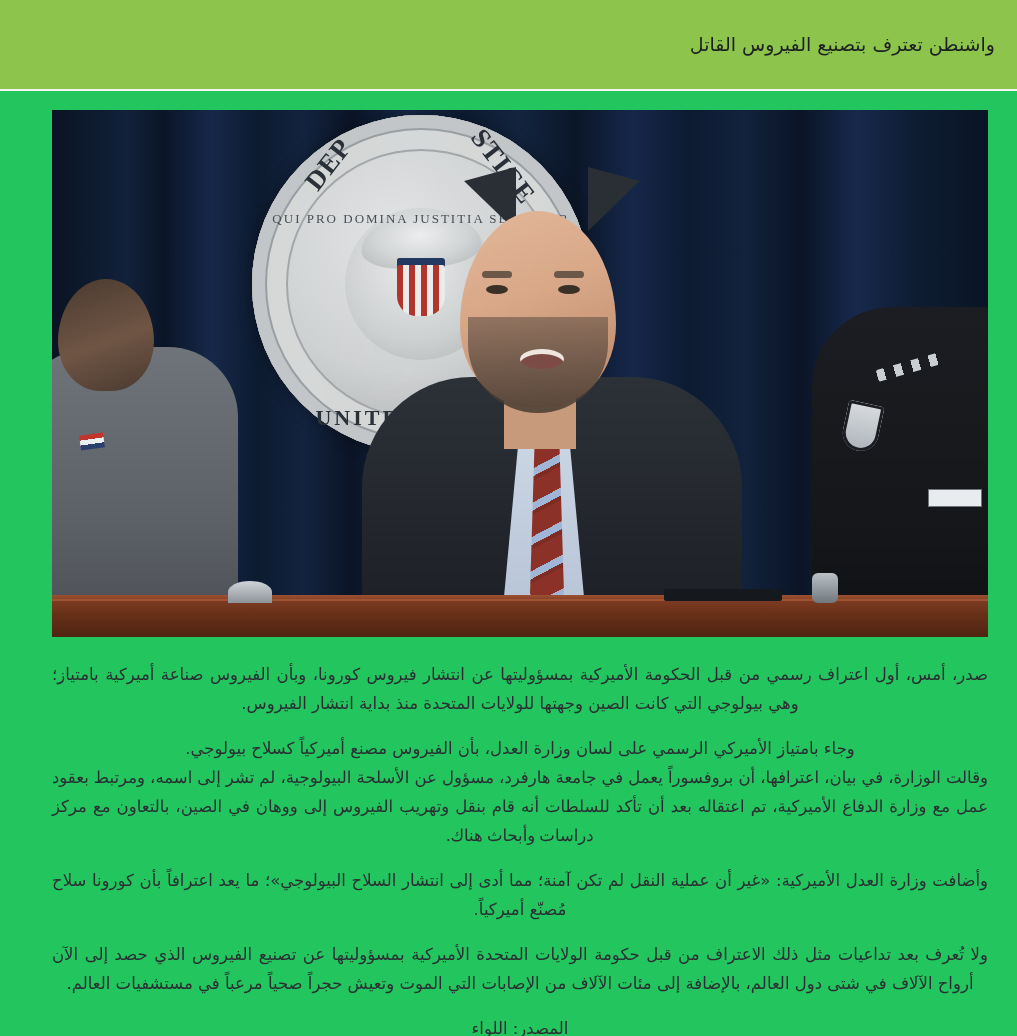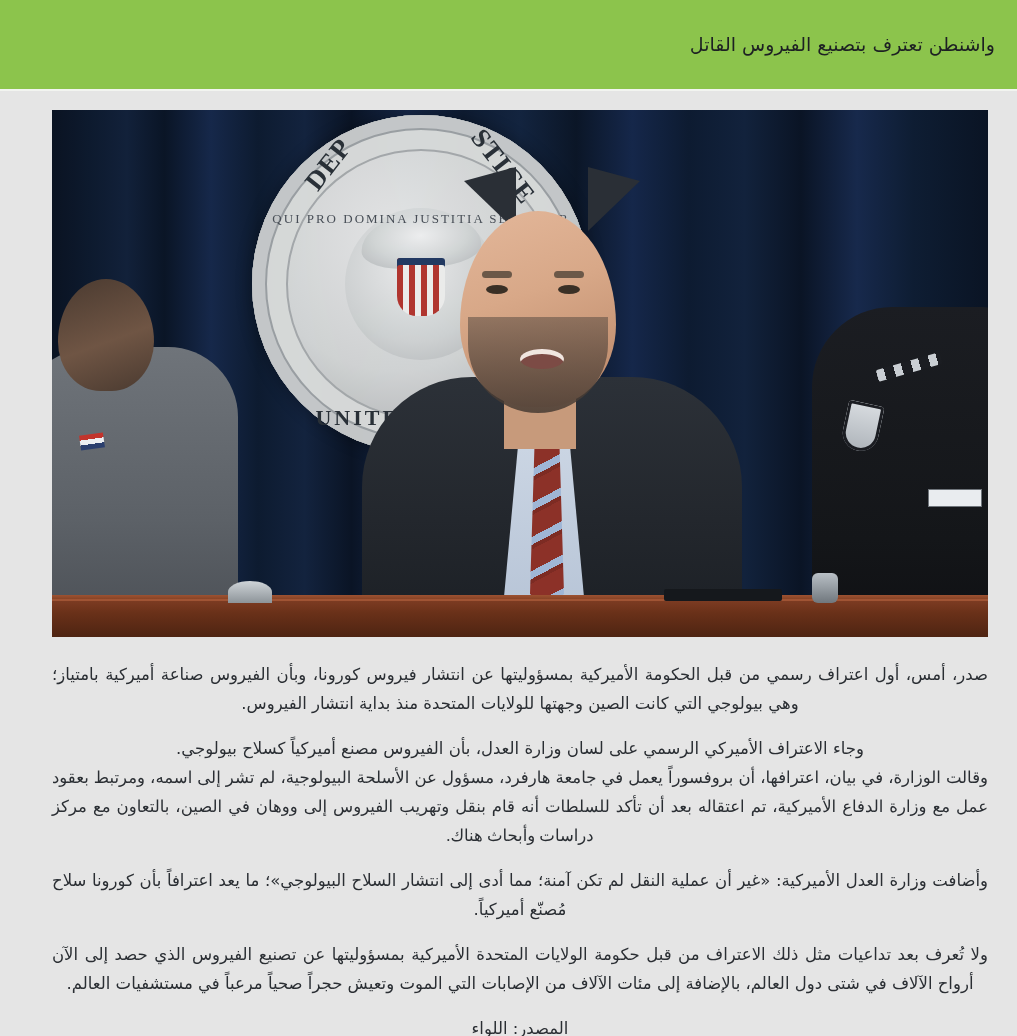--- a/index.html
+++ b/index.html
@@ -10,21 +10,21 @@
   body {
     width: 1017px;
     height: 1036px;
     overflow: hidden;
     font-family: "DejaVu Sans", "Liberation Sans", sans-serif;
   }
   .page {
     position: relative;
     width: 1017px;
     height: 1036px;
-    background: #e5e5e5;
+    background: #22c55e;
   }
 
   
   .header {
     position: absolute;
     left: 0; top: 0;
     width: 1017px;
     height: 89px;
     background: #8cc44c;
     box-sizing: border-box;
@@ -393,21 +393,21 @@
     </div>
   </div>
 
   <div class="article">
 
     <div class="para-block">
       <p>صدر، أمس، أول اعتراف رسمي من قبل الحكومة الأميركية بمسؤوليتها عن انتشار فيروس كورونا، وبأن الفيروس صناعة أميركية بامتياز؛ وهي بيولوجي التي كانت الصين وجهتها للولايات المتحدة منذ بداية انتشار الفيروس.</p>
     </div>
 
     <div class="para-block">
-      <p>وجاء الاعتراف الأميركي الرسمي على لسان وزارة العدل، بأن الفيروس مصنع أميركياً كسلاح بيولوجي.</p>
+      <p>وجاء بامتياز الأميركي الرسمي على لسان وزارة العدل، بأن الفيروس مصنع أميركياً كسلاح بيولوجي.</p>
       <p>وقالت الوزارة، في بيان، اعترافها، أن بروفسوراً يعمل في جامعة هارفرد، مسؤول عن الأسلحة البيولوجية، لم تشر إلى اسمه، ومرتبط بعقود عمل مع وزارة الدفاع الأميركية، تم اعتقاله بعد أن تأكد للسلطات أنه قام بنقل وتهريب الفيروس إلى ووهان في الصين، بالتعاون مع مركز دراسات وأبحاث هناك.</p>
     </div>
 
     <div class="para-block">
       <p>وأضافت وزارة العدل الأميركية: «غير أن عملية النقل لم تكن آمنة؛ مما أدى إلى انتشار السلاح البيولوجي»؛ ما يعد اعترافاً بأن كورونا سلاح مُصنّع أميركياً.</p>
     </div>
 
     <div class="para-block">
       <p>ولا تُعرف بعد تداعيات مثل ذلك الاعتراف من قبل حكومة الولايات المتحدة الأميركية بمسؤوليتها عن تصنيع الفيروس الذي حصد إلى الآن أرواح الآلاف في شتى دول العالم، بالإضافة إلى مئات الآلاف من الإصابات التي الموت وتعيش حجراً صحياً مرعباً في مستشفيات العالم.</p>
     </div>

